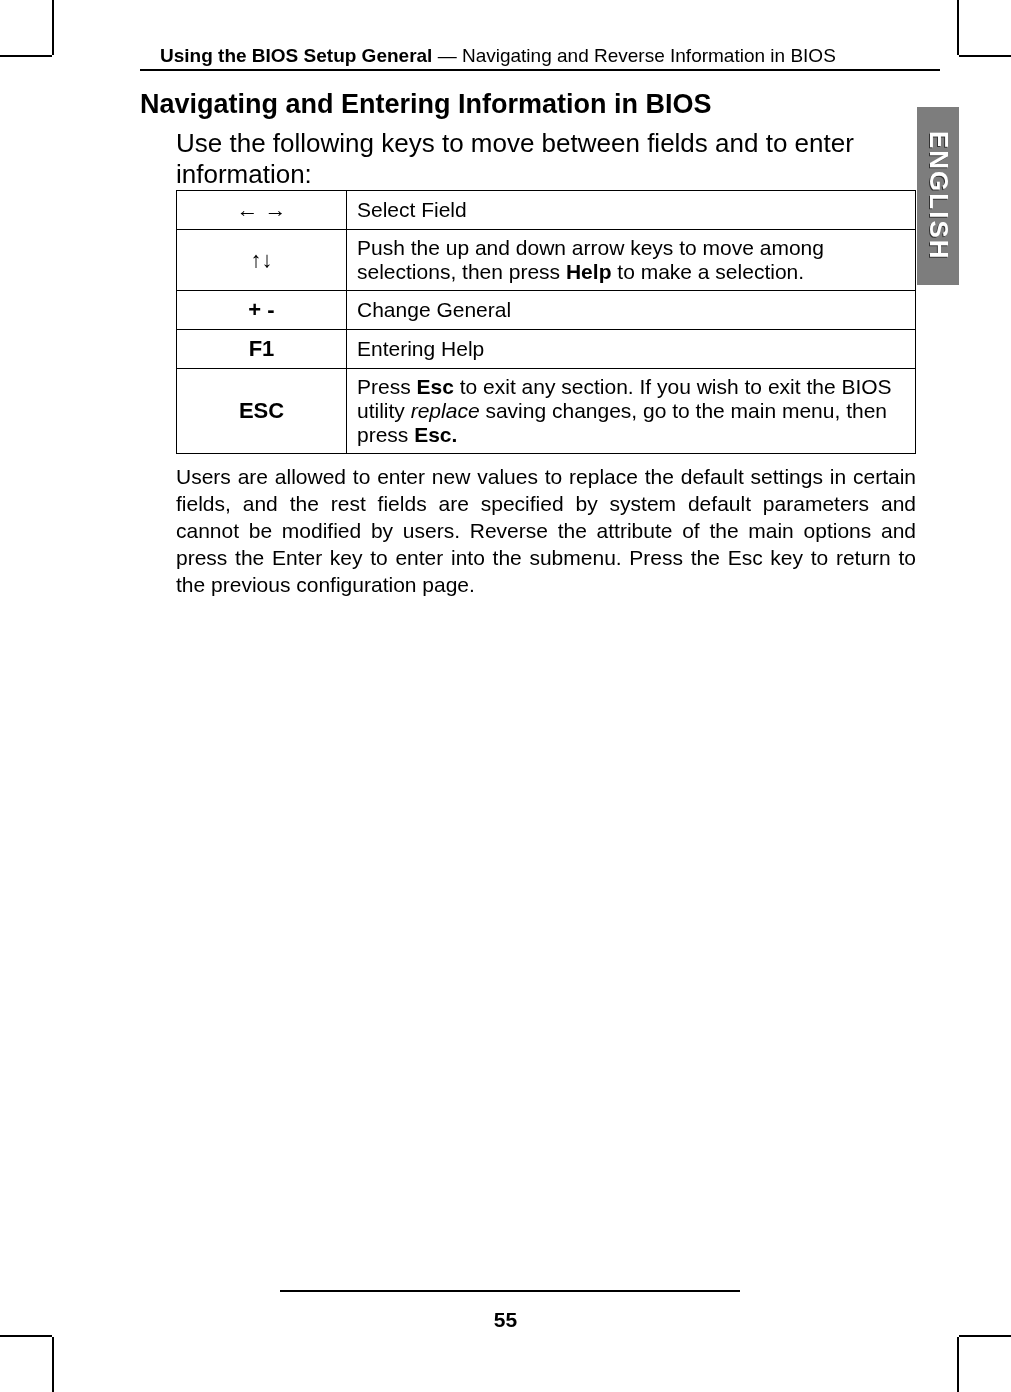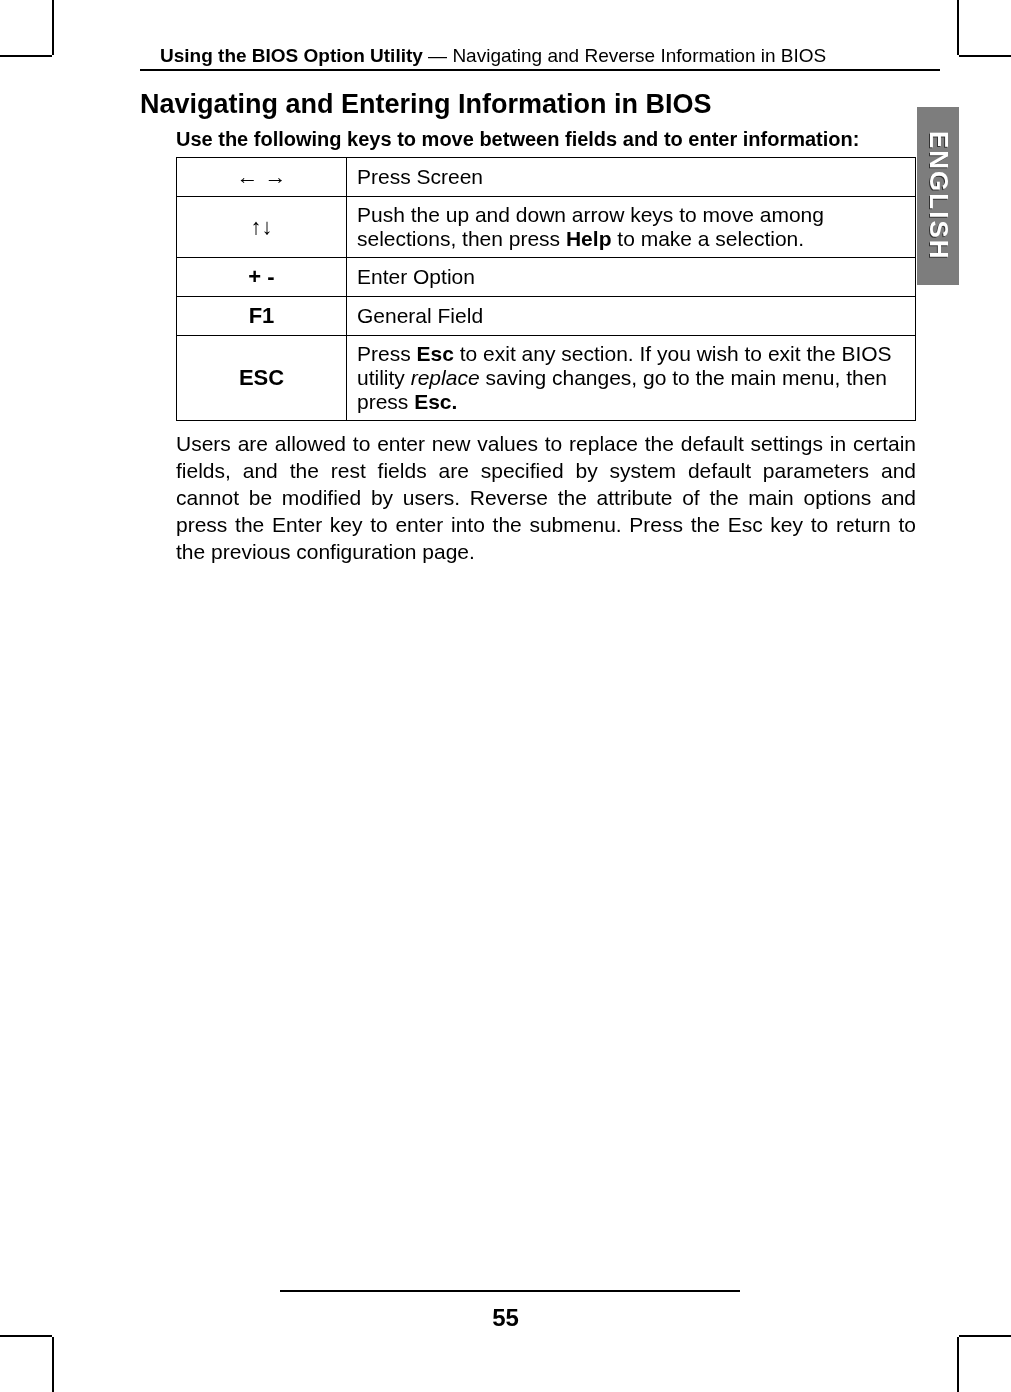--- a/index.html
+++ b/index.html
@@ -66,23 +66,22 @@
     border-top: 2px solid #000;
     margin: 0 0 18px 0;
   }
 
   .section-heading {
     font-size: 27px;
     font-weight: bold;
     margin: 14px 0 8px 0;
   }
   .intro {
-    font-size: 20px;
-    margin: 0 0 6px 36px;
-    font-weight: bold;
+    font-size: 26px;
+    margin: 0 0 0 36px;
   }
 
   table.keys {
     border-collapse: collapse;
     width: 740px;
     margin-left: 36px;
   }
   table.keys td {
     border: 1.5px solid #000;
     padding: 6px 10px;
@@ -111,21 +110,21 @@
     border: none;
     border-top: 2.5px solid #000;
   }
   .page-num {
     position: absolute;
     left: 0;
     right: 0;
     bottom: 60px;
     text-align: center;
     font-weight: bold;
-    font-size: 24px;
+    font-size: 21px;
   }
   .arrows { font-family: "Segoe UI Symbol", Arial, sans-serif; }
 </style>
 </head>
 <body>
 
 <div class="crop-tl"></div>
 <div class="crop-tlh"></div>
 <div class="crop-tr"></div>
 <div class="crop-trh"></div>
@@ -134,44 +133,44 @@
 <div class="crop-br"></div>
 <div class="crop-brh"></div>
 
 <div class="side-tab">
   <span>ENGLISH</span>
 </div>
 
 <div class="content">
 
   <div class="header-line">
-    <b>Using the BIOS Option Utility</b><span> — Navigating and Reverse Information in BIOS</span>
+    <b>Using the BIOS Setup General</b><span> — Navigating and Reverse Information in BIOS</span>
   </div>
   <hr class="header-rule">
 
   <div class="section-heading">Navigating and Entering Information in BIOS</div>
   <div class="intro">Use the following keys to move between fields and to enter information:</div>
 
   <table class="keys">
     <tbody id="keys-body">
         <tr>
           <td class="keycol arrows">←  →</td>
-          <td>Press Screen</td>
+          <td>Select Field</td>
         </tr>
         <tr>
           <td class="keycol arrows">↑↓</td>
           <td>Push the up and down arrow keys to move among selections, then press <b>Help</b> to make a selection.</td>
         </tr>
         <tr>
           <td class="keycol ">+  -</td>
-          <td>Enter Option</td>
+          <td>Change General</td>
         </tr>
         <tr>
           <td class="keycol ">F1</td>
-          <td>General Field</td>
+          <td>Entering Help</td>
         </tr>
         <tr>
           <td class="keycol ">ESC</td>
           <td>Press <b>Esc</b> to exit any section. If you wish to exit the BIOS utility <i>replace</i> saving changes, go to the main menu, then press <b>Esc.</b></td>
         </tr>
       </tbody>
   </table>
 
   <div class="body-para">Users are allowed to enter new values to replace the default settings in certain fields, and the rest fields are specified by system default parameters and cannot be modified by users. Reverse the attribute of the main options and press the Enter key to enter into the submenu. Press the Esc key to return to the previous configuration page.</div>
 </div>

